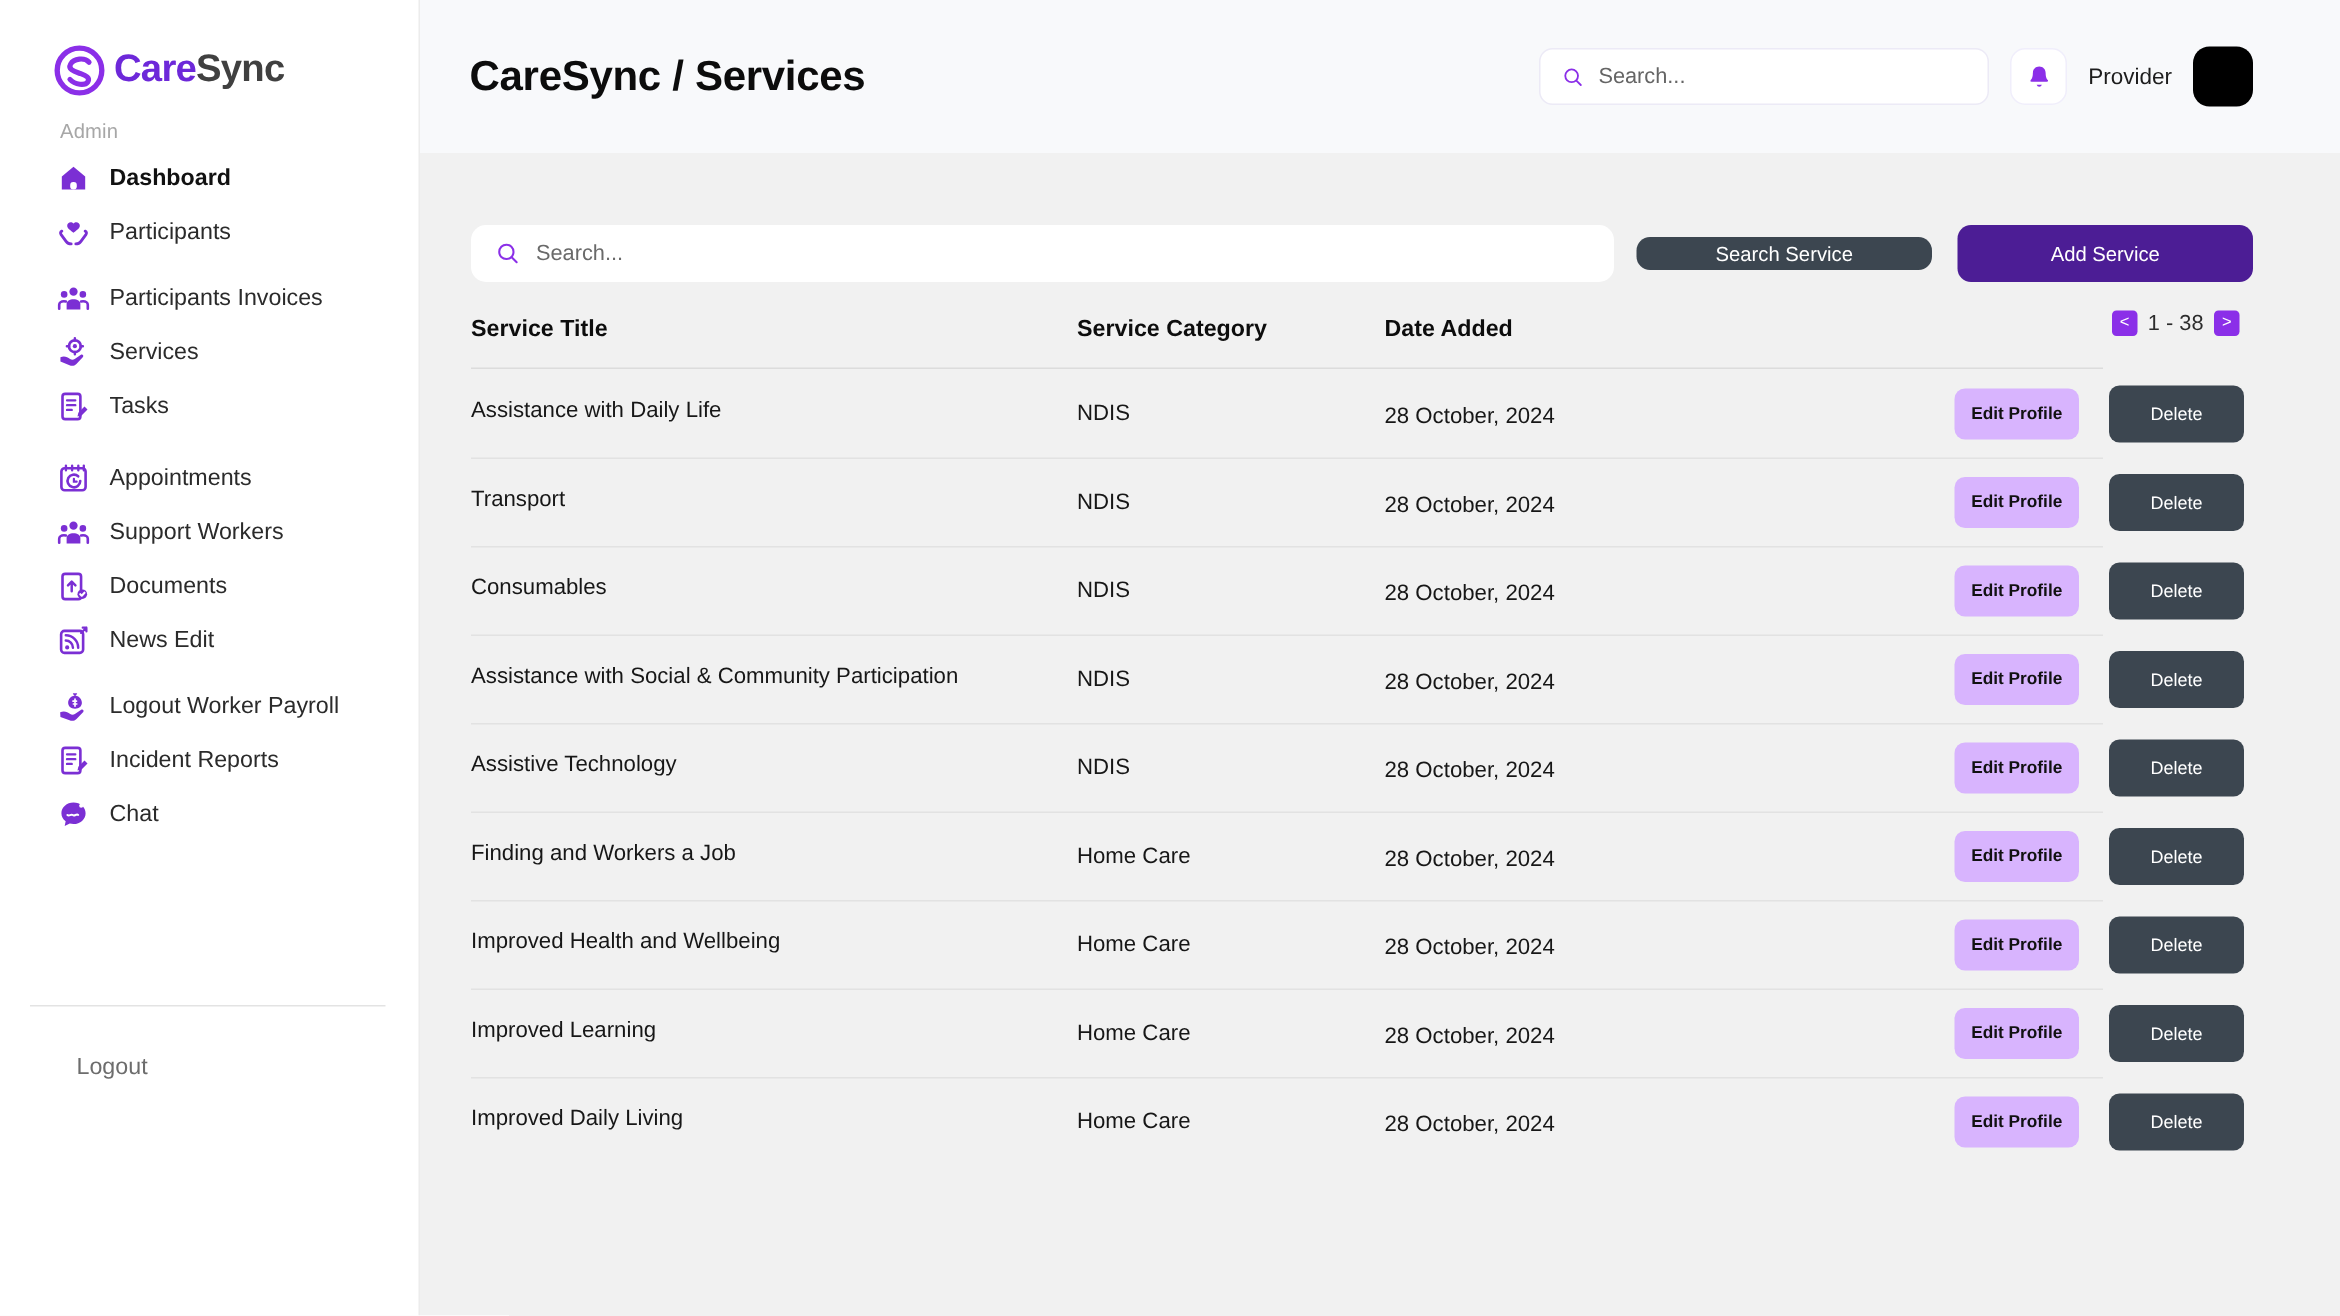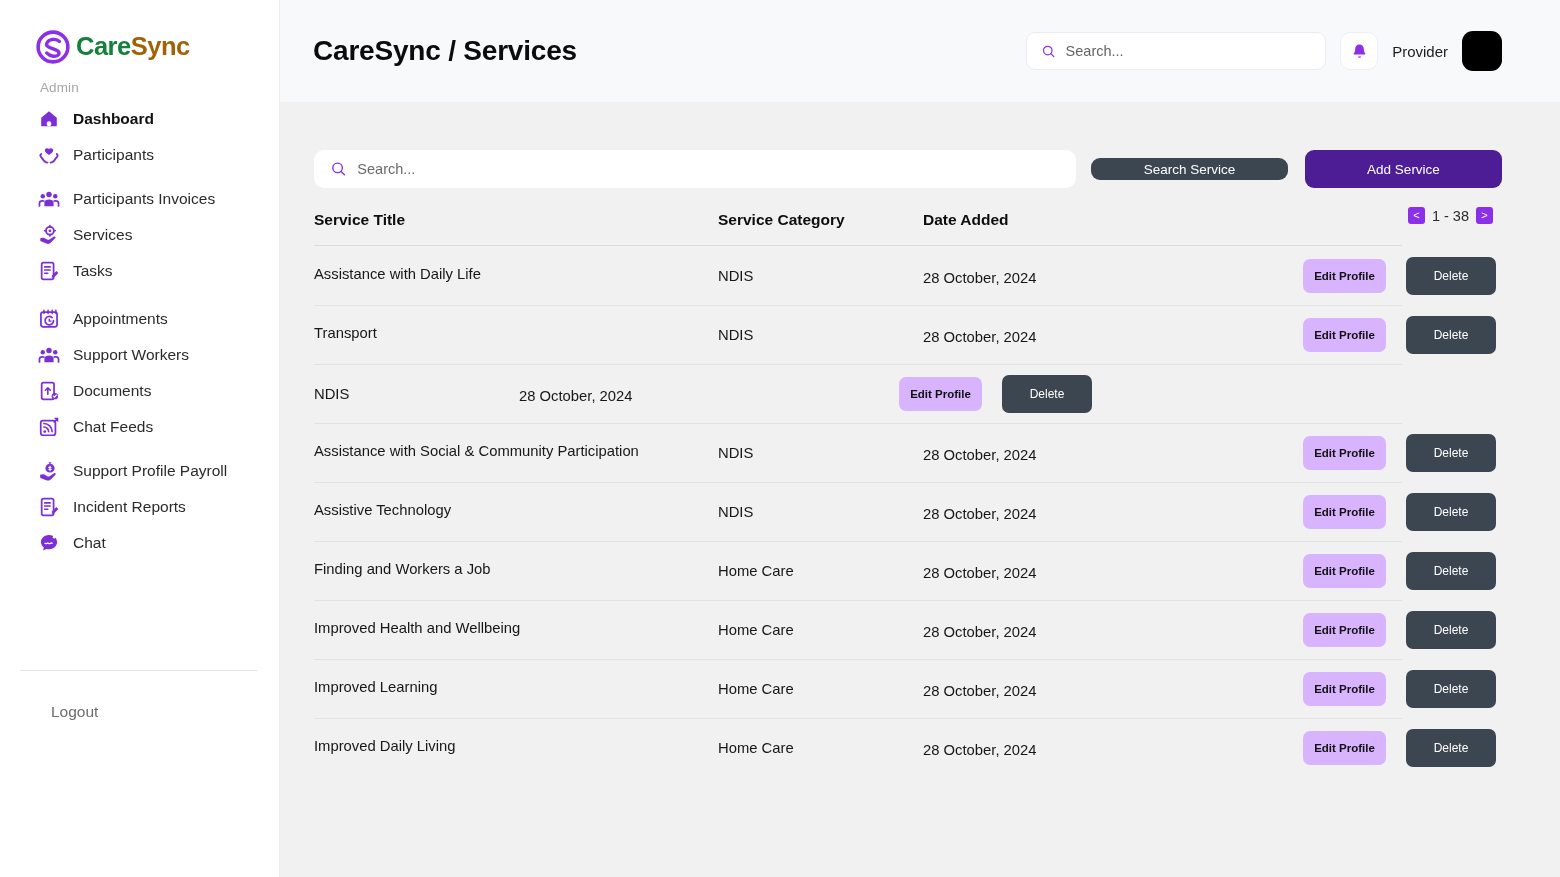--- a/index.html
+++ b/index.html
@@ -17,22 +17,22 @@
     background: #ffffff;
     border-right: 1px solid #ececec;
     position: relative;
   }
   .logo-wrap {
     display: flex; align-items: center; gap: 6px;
     padding: 30px 0 0 36px;
   }
   .logo-mark { width: 34px; height: 34px; flex: 0 0 34px; }
   .logo-text { font-size: 25.5px; font-weight: 700; letter-spacing: -0.5px; line-height: 1; }
-  .logo-care { color: #15803d; margin-top: 12px; }
-  .logo-sync { color: #a16207; }
+  .logo-care { color: #6d28d9; margin-top: 12px; }
+  .logo-sync { color: #404040; }
 
   .section-label {
     color: #a7a7a7; font-size: 13.5px;
     padding: 16px 0 6px 40px; letter-spacing: .1px;
   }
 
   .nav { padding: 0; }
   .nav-item {
     display: flex; align-items: center; gap: 13px;
     height: 36px; padding-left: 38px; cursor: pointer;
@@ -269,33 +269,33 @@
         <span class="nav-label">Documents</span>
       </div>
 
       <div class="nav-item">
         <svg class="nav-ico" viewBox="0 0 24 24">
           <rect x="3" y="5" width="16" height="16" rx="2.4" fill="none" stroke="#7b2fd4" stroke-width="1.9"></rect>
           <circle cx="7.4" cy="17" r="1.5" fill="#7b2fd4"></circle>
           <path d="M6.4 12c2.8 0 5.2 2.3 5.2 5.2M6.4 8.2c4.9 0 9 4.1 9 9" fill="none" stroke="#7b2fd4" stroke-width="1.8" stroke-linecap="round"></path>
           <path d="M17.5 6.5 21.4 2.7M21.4 2.7h-2.7M21.4 2.7v2.7" stroke="#7b2fd4" stroke-width="1.6" fill="none" stroke-linecap="round"></path>
         </svg>
-        <span class="nav-label">Chat Feeds</span>
+        <span class="nav-label">News Edit</span>
       </div>
 
       <div class="nav-gap-sm"></div>
 
       <div class="nav-item">
         <svg class="nav-ico" viewBox="0 0 24 24">
           <path d="M11.5 2.4h3.2l-.9 1.8h-1.4z" fill="#7b2fd4"></path>
           <path d="M13.1 4.2c-3 0-5 2.5-5 5.1 0 2.5 2 4.3 5 4.3s5-1.8 5-4.3c0-2.6-2-5.1-5-5.1z" fill="#7b2fd4"></path>
           <path d="M13.1 6.6v5.2M11.6 8.1h2.6M11.9 10.2h2.5" stroke="#fff" stroke-width="1.2" stroke-linecap="round"></path>
           <path d="M2.3 16.2c2.6-1.3 5.2-.5 7.3 1.2 1 .8 2.4.8 3.4 0l4.6-3c1-.7 2.3.6 1.5 1.6l-4.9 5c-1.3 1.4-3.4 1.8-5.1 1l-6.6-2.4z" fill="#7b2fd4"></path>
         </svg>
-        <span class="nav-label">Support Profile Payroll</span>
+        <span class="nav-label">Logout Worker Payroll</span>
       </div>
 
       <div class="nav-item">
         <svg class="nav-ico" viewBox="0 0 24 24">
           <rect x="4" y="2.8" width="13" height="18.4" rx="2" fill="none" stroke="#7b2fd4" stroke-width="1.9"></rect>
           <path d="M7.3 7.5h6M7.3 11h6M7.3 14.5h3.4" stroke="#7b2fd4" stroke-width="1.7" stroke-linecap="round"></path>
           <path d="M15.5 16.5 20 12l2.2 2.2-4.5 4.5-2.8.6z" fill="#7b2fd4"></path>
         </svg>
         <span class="nav-label">Incident Reports</span>
       </div>
@@ -391,20 +391,21 @@
           <div class="cell cell-title col-title">Transport</div>
           <div class="cell cell-cat col-cat">NDIS</div>
           <div class="cell cell-date col-date">28 October, 2024</div>
           <div class="row-actions col-act">
             <button class="btn btn-edit">Edit Profile</button>
             <button class="btn btn-delete">Delete</button>
           </div>
         </div>
 
         <div class="row">
+          <div class="cell cell-title col-title">Consumables</div>
           <div class="cell cell-cat col-cat">NDIS</div>
           <div class="cell cell-date col-date">28 October, 2024</div>
           <div class="row-actions col-act">
             <button class="btn btn-edit">Edit Profile</button>
             <button class="btn btn-delete">Delete</button>
           </div>
         </div>
 
         <div class="row">
           <div class="cell cell-title col-title">Assistance with Social &amp; Community Participation</div>

